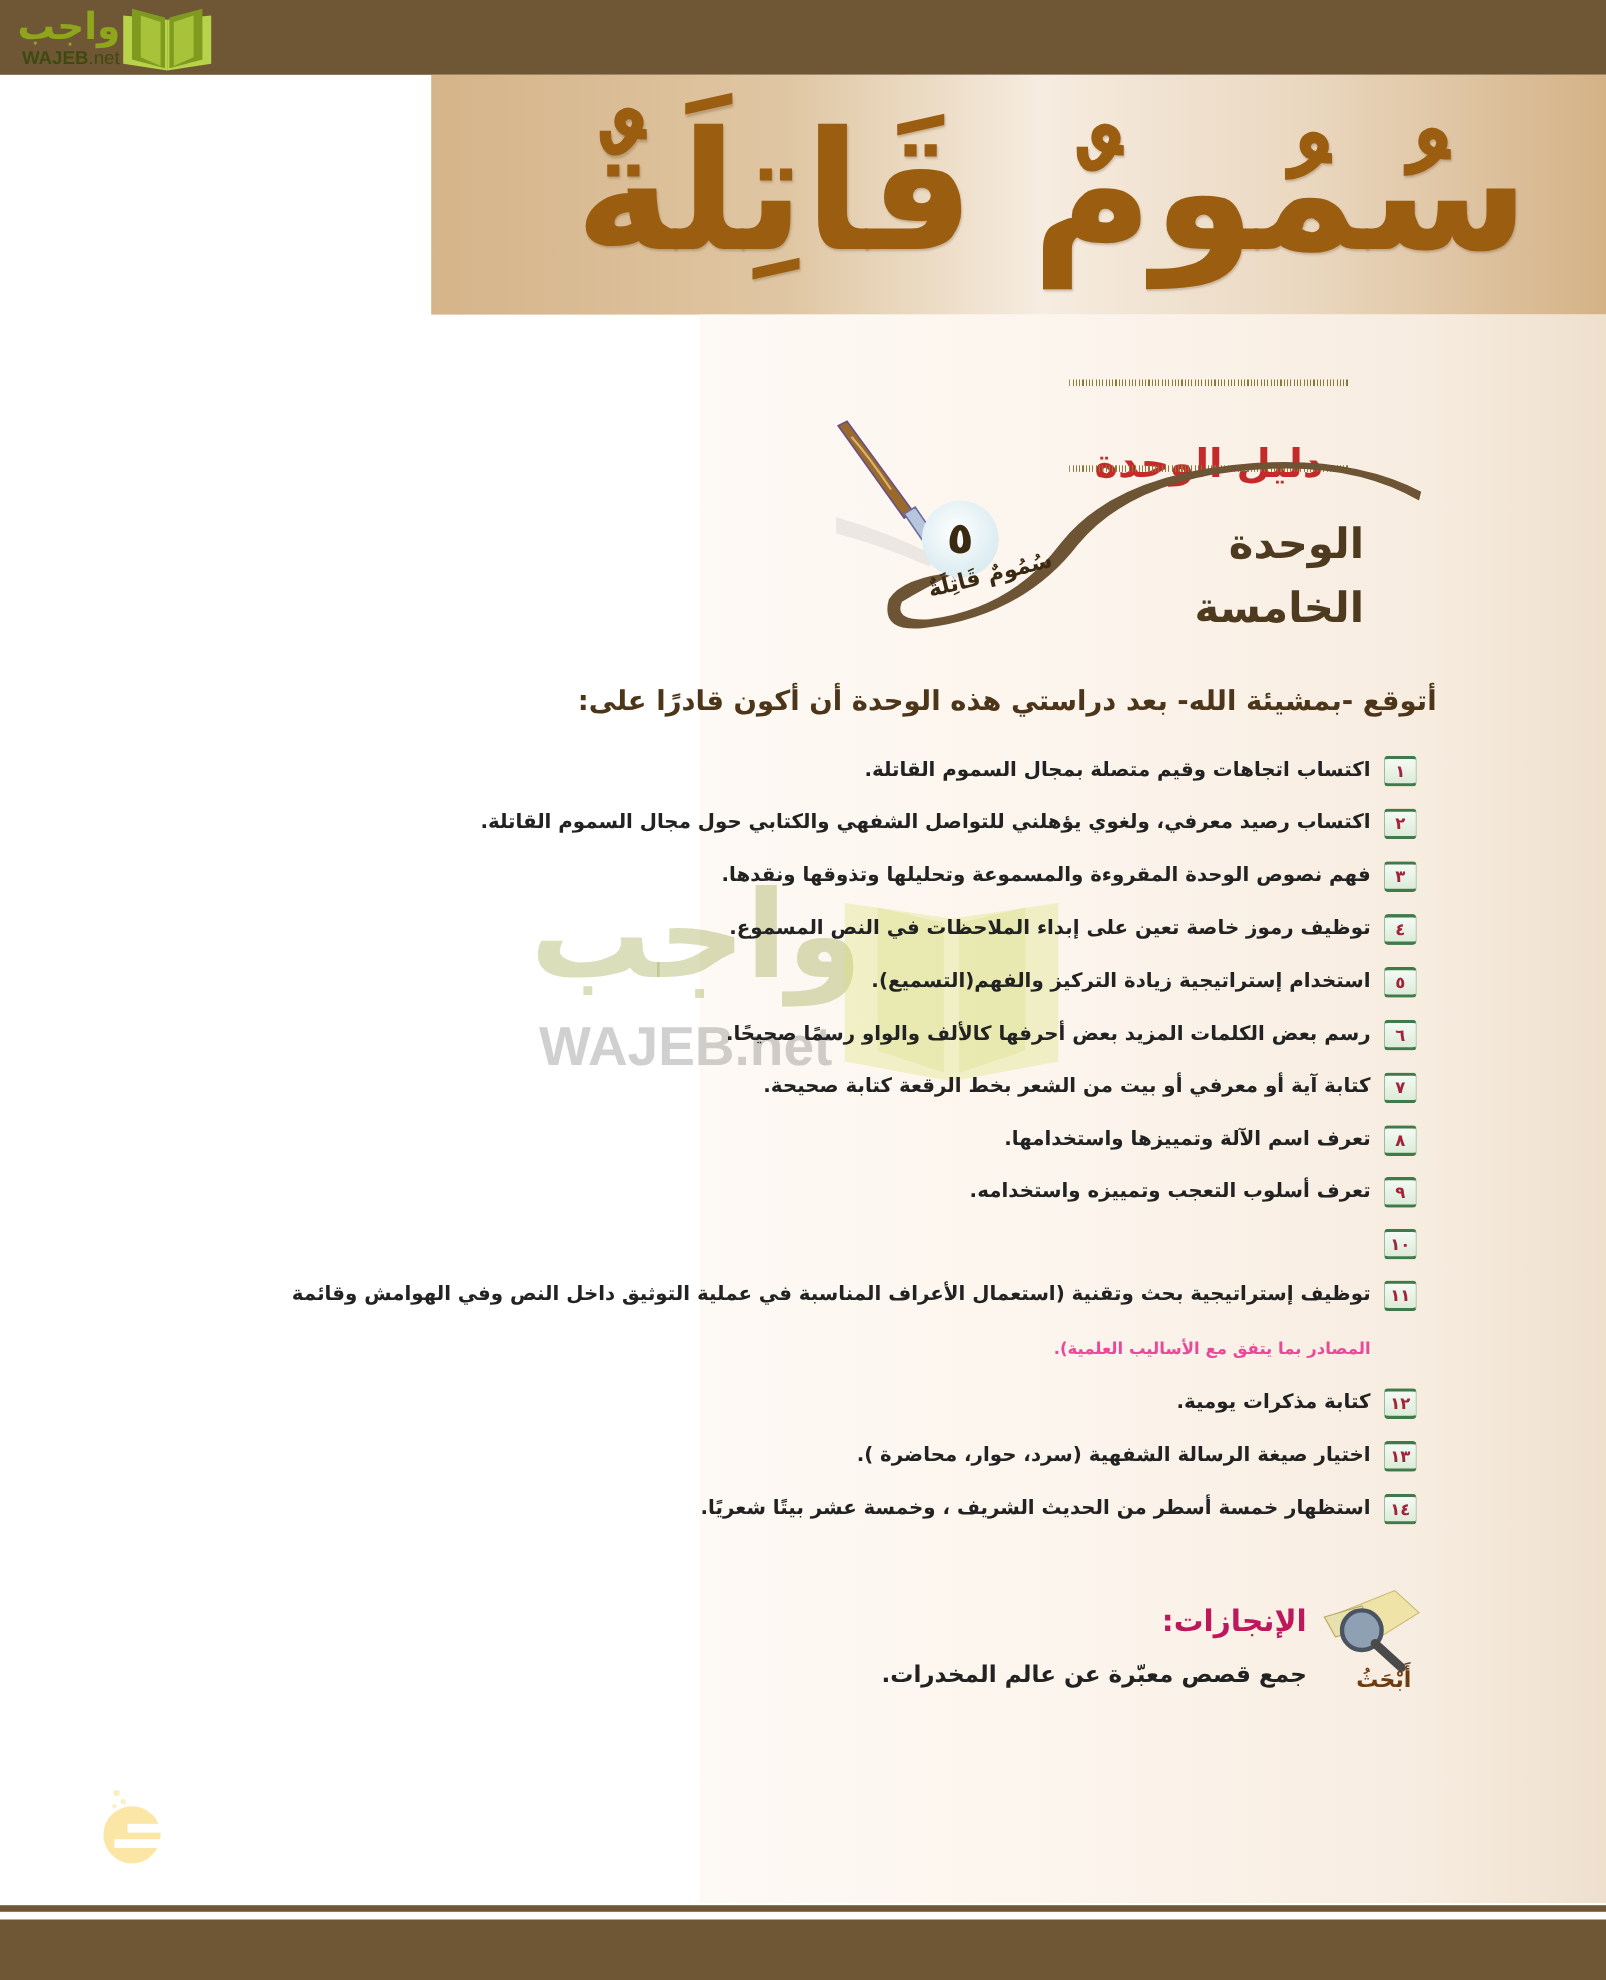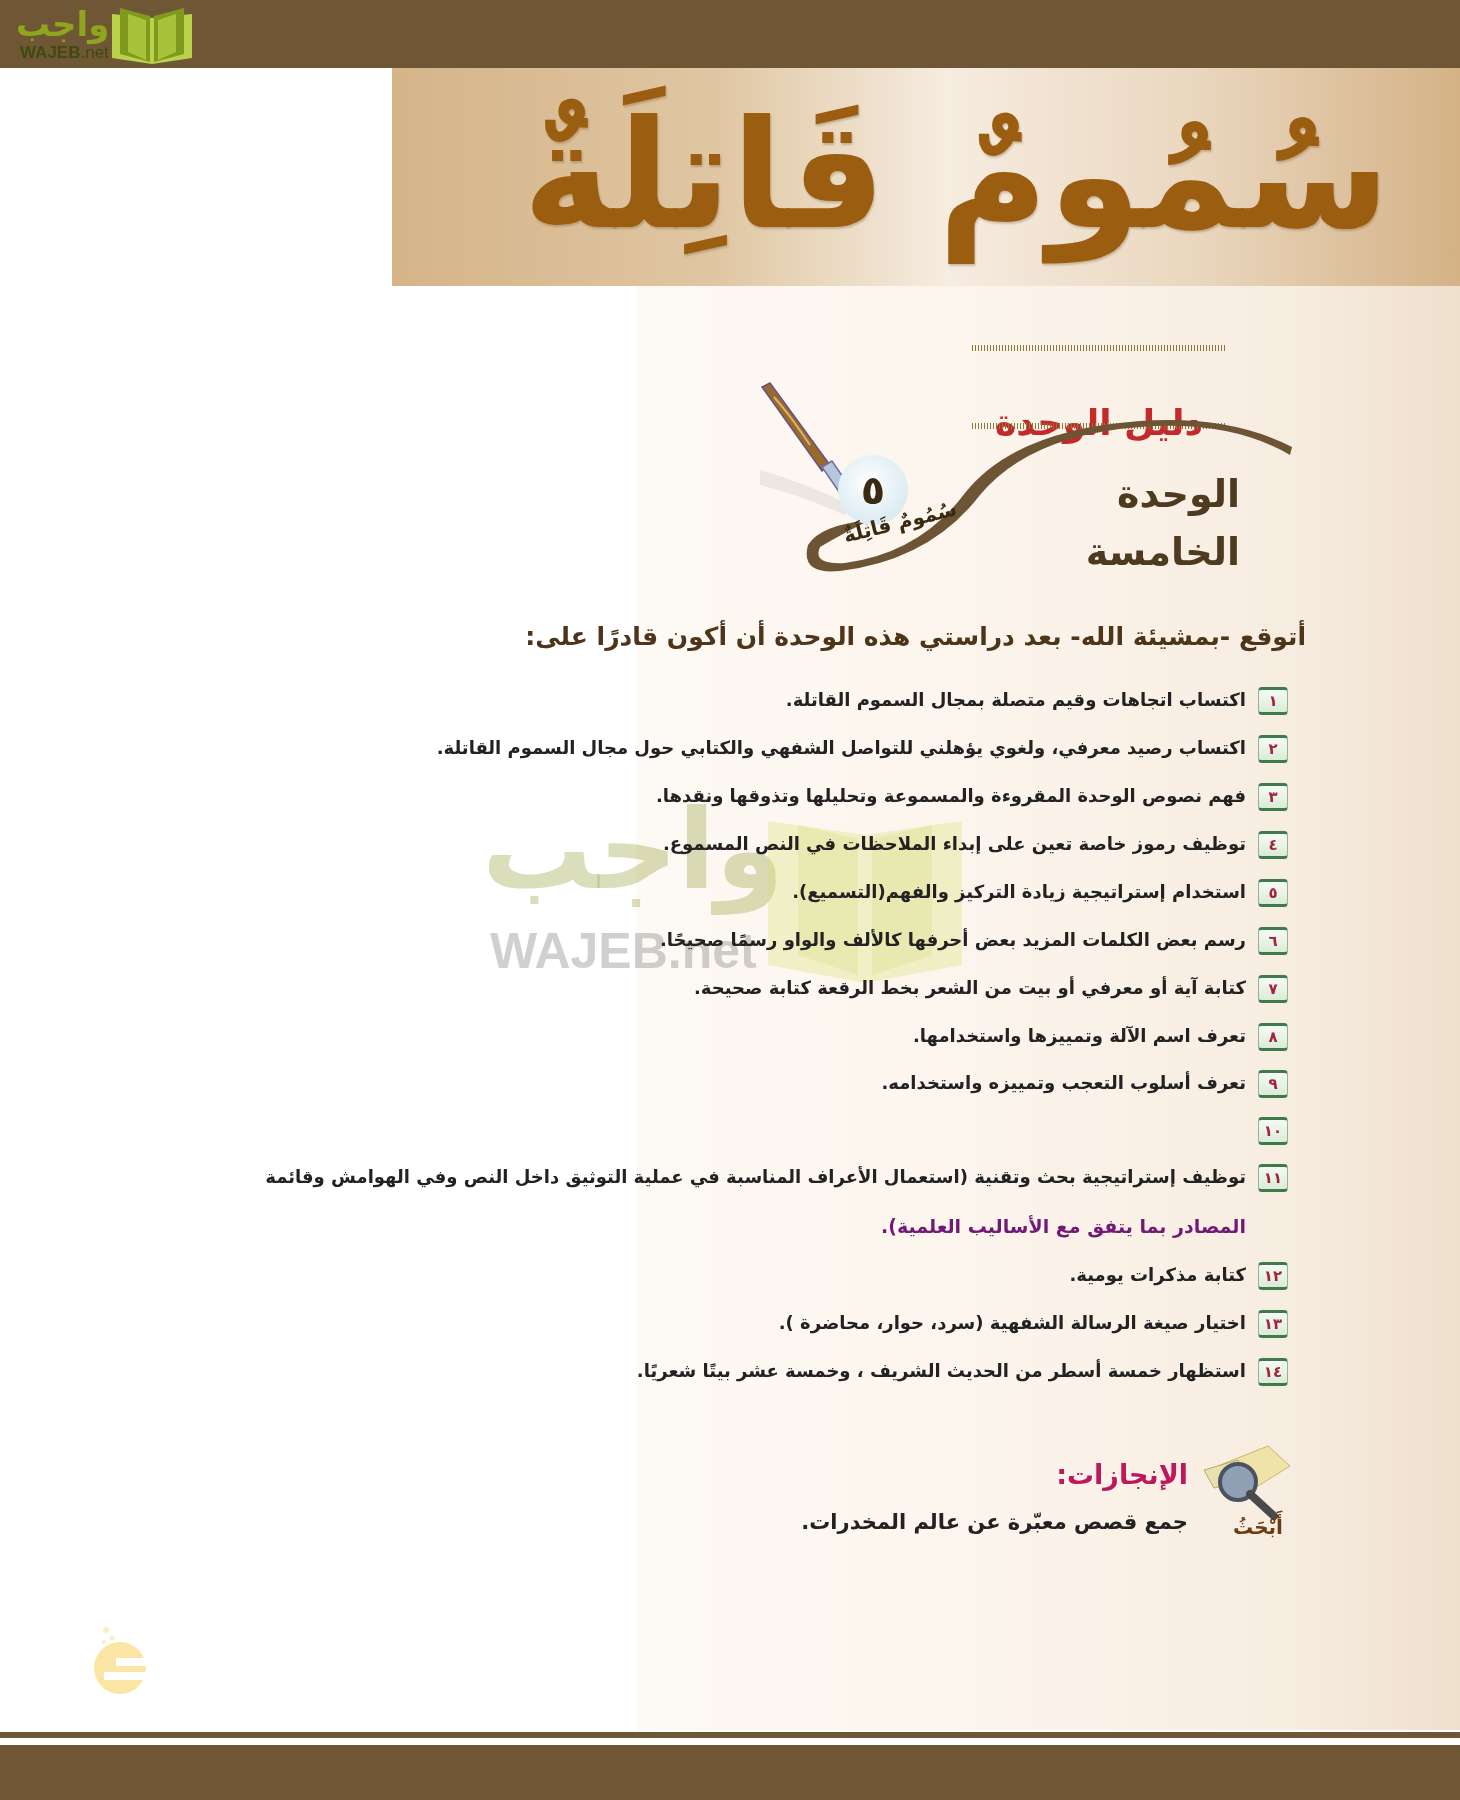--- a/index.html
+++ b/index.html
@@ -59,21 +59,21 @@
     width:30px; height:28px; margin-left:12px; flex:0 0 auto;
     background:linear-gradient(180deg,#f4faf4 0%,#dcebd9 100%);
     border-top:3px solid #3f7a4a; border-bottom:3px solid #3f7a4a;
     border-left:1px solid #8fb796; border-right:1px solid #8fb796;
     border-radius:4px; box-sizing:border-box;
     display:flex; align-items:center; justify-content:center;
     font-size:15px; font-weight:bold; color:#a3243a; line-height:1;
     margin-top:6px;
   }
   .obj-text { font-size:18px; font-weight:bold; color:#222; line-height:38px; }
-  .obj-cont { right:214px; direction:rtl; font-size:19px; font-weight:bold; color:#701a75; line-height:38px; white-space:nowrap; }
+  .obj-cont { right:214px; direction:rtl; font-size:15px; font-weight:bold; color:#ec4899; line-height:38px; white-space:nowrap; }
 
   
   .ach-icon { left:1198px; top:1436px; width:98px; height:86px; }
   .ach-icon-label { left:1228px; top:1515px; width:60px; text-align:center; direction:rtl; font-size:20px; color:#6c3c10; font-weight:bold; }
   .ach-title { right:272px; top:1458px; direction:rtl; font-size:27px; font-weight:bold; color:#be185d; line-height:34px; }
   .ach-text { right:272px; top:1505px; direction:rtl; font-size:21px; font-weight:bold; color:#222; line-height:34px; white-space:nowrap; }
 
   
   .wm-book { left:760px; top:815px; width:210px; height:170px; opacity:.55; }
   .wm-ar { left:482px; top:790px; font-size:110px; font-weight:bold; color:rgba(150,160,60,.35); direction:rtl; line-height:120px; }

